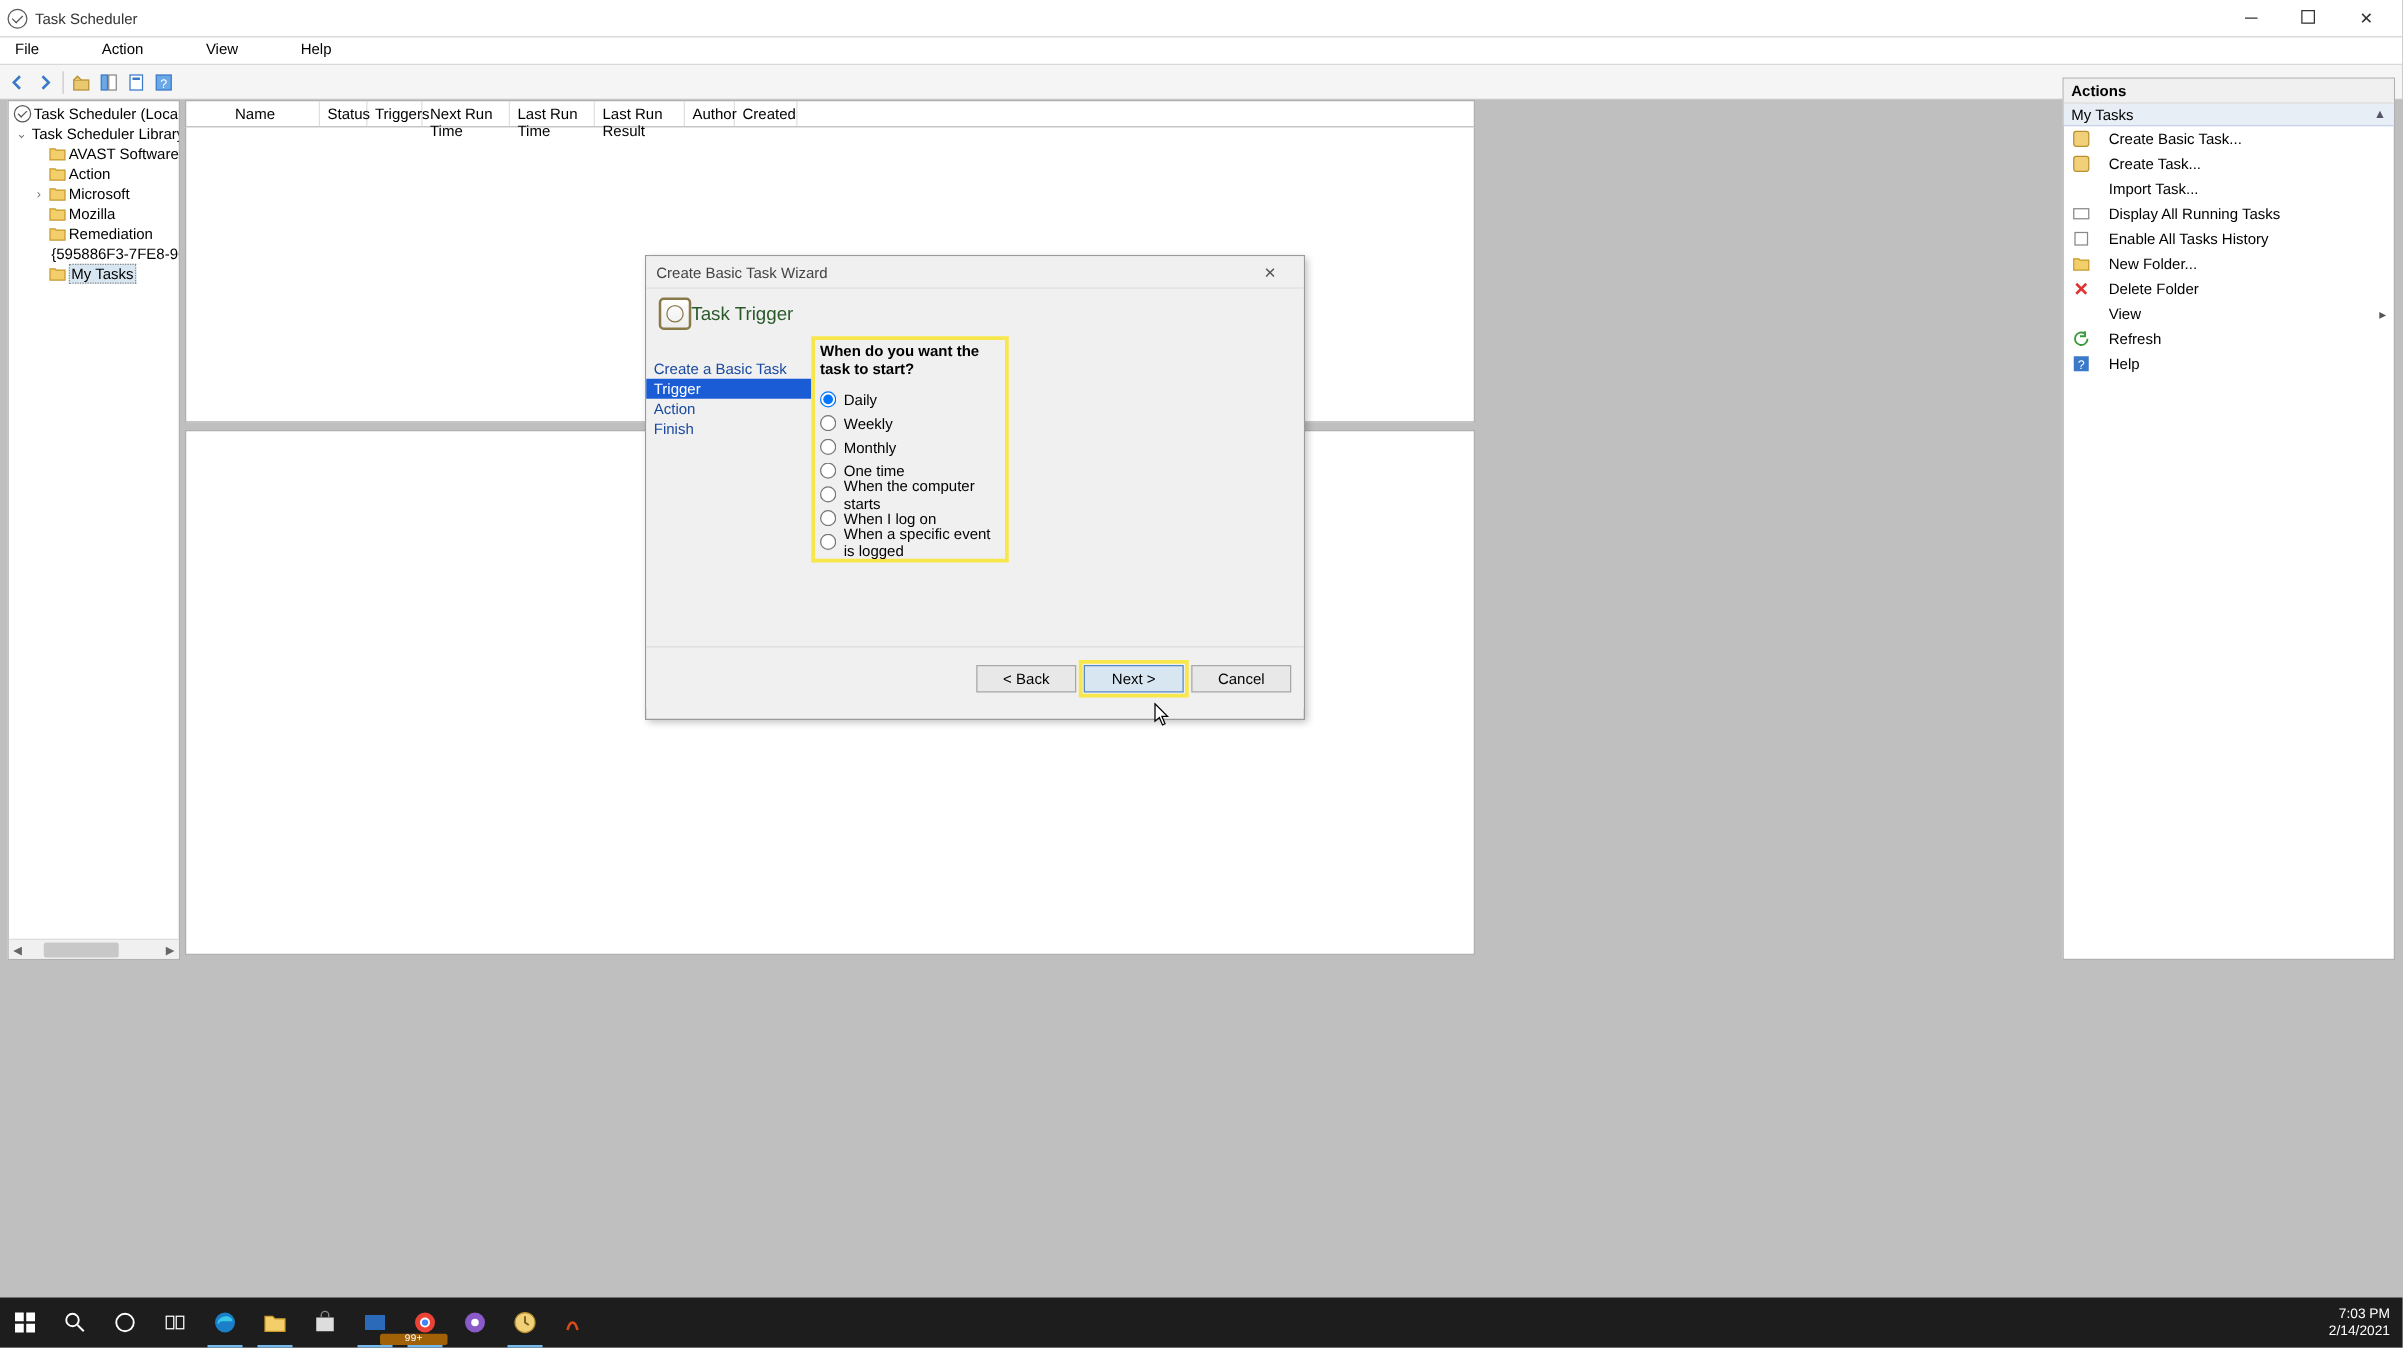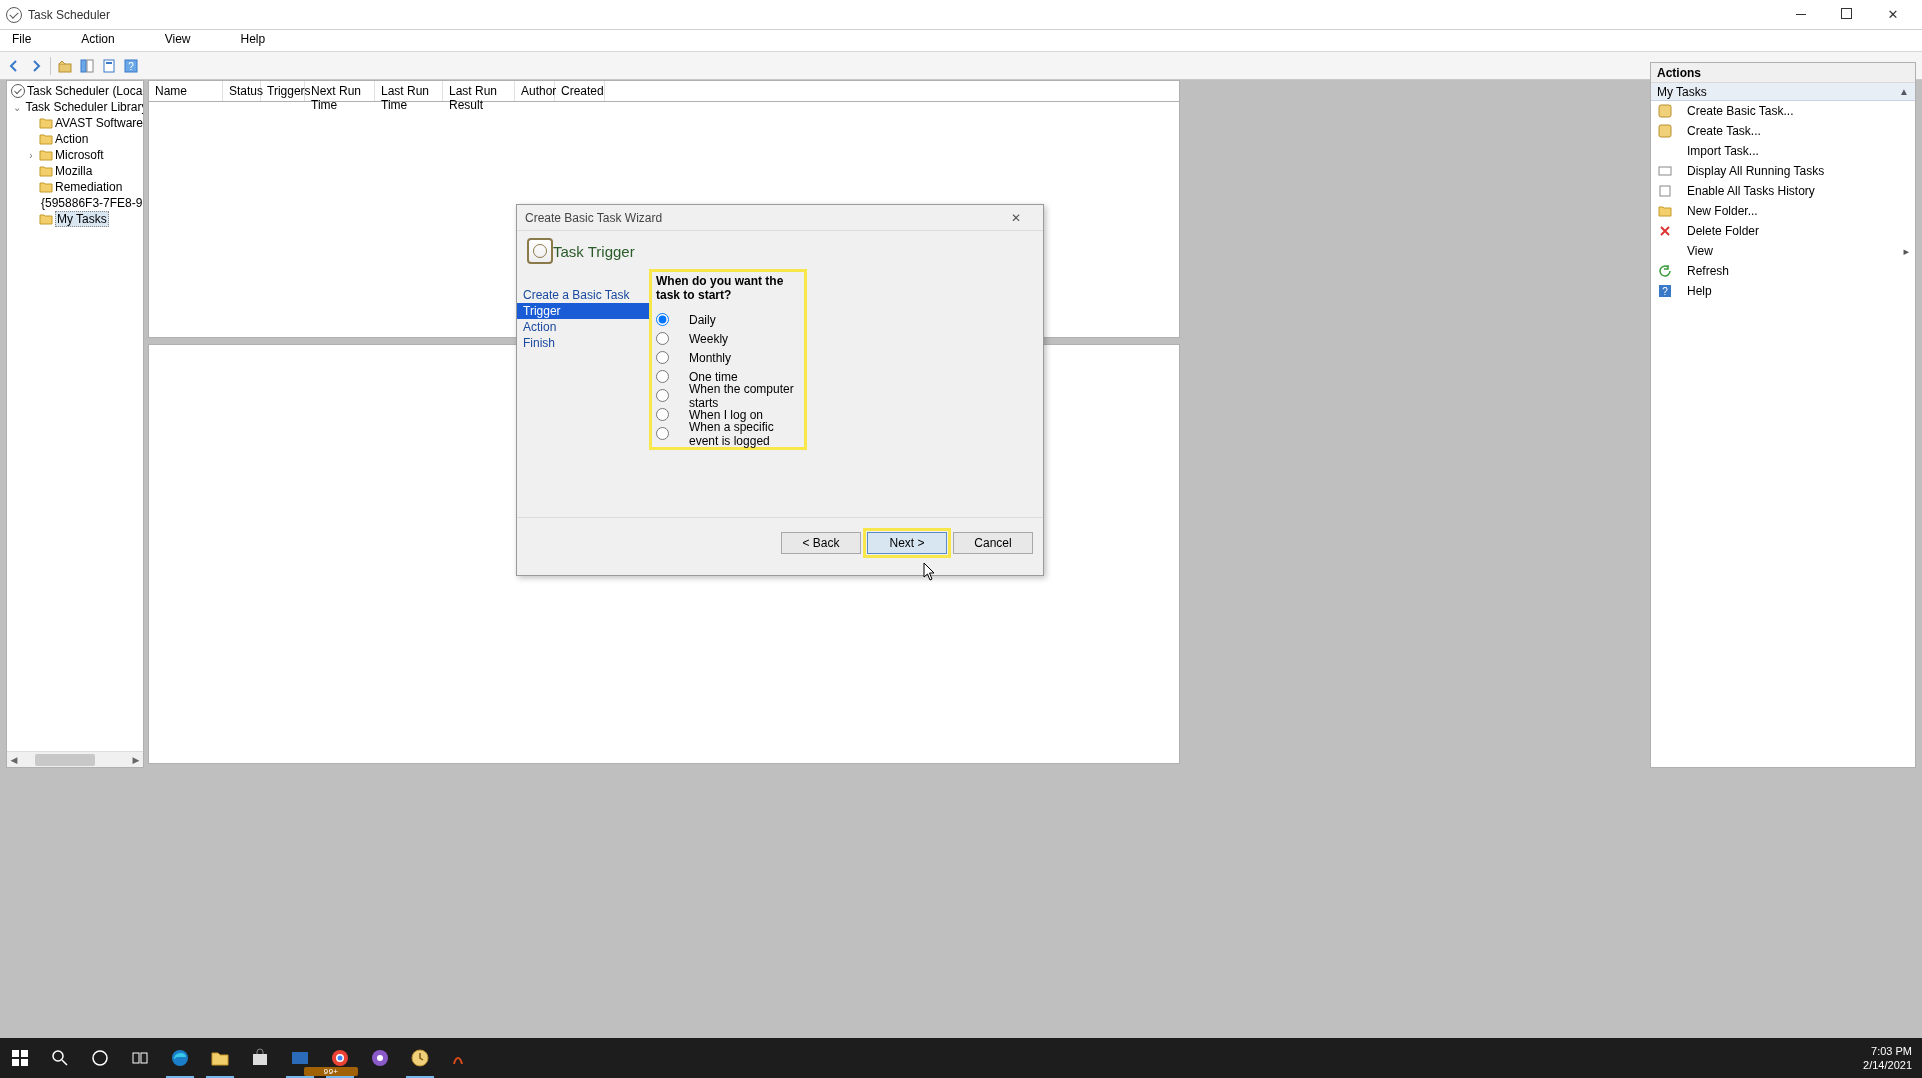--- a/index.html
+++ b/index.html
@@ -39,21 +39,21 @@
 .rooticon::after { content:""; position:absolute; left:50%; top:50%; width:3px; height:6px; border:1.5px solid #5a5a5a; border-top:none; border-left:none; transform:translate(-50%,-60%) rotate(45deg); }
 
 
 .hscroll { position:absolute; bottom:0; left:0; right:0; height:16px; background:#f0f0f0; border-top:1px solid #ddd; display:flex; align-items:center; }
 .hscroll .thumb { width:60px; height:12px; background:#c8c8c8; margin-left:14px; border-radius:2px; }
 .hscroll .arr { width:14px; height:14px; display:flex; align-items:center; justify-content:center; color:#666; font-size:9px; }
 .hscroll .arr.right { margin-left:auto; }
 
 
 .centerpane { position:absolute; left:148px; top:0; width:1032px; }
-.listheader { height:22px; background:#fff; border:1px solid #b0b0b0; display:flex; font-size:12px; }
+.listheader { height:22px; background:#fff; border:1px solid #b0b0b0; display:flex; font-size:12px;padding-left:33px; }
 .lh { padding:3px 6px; border-right:1px solid #e0e0e0; }
 .listbody { height:236px; background:#fff; border:1px solid #b0b0b0; border-top:none; margin-bottom:6px; }
 .detailhost { height:420px; background:#fff; border:1px solid #b0b0b0; }
 
 
 .actionspane { position:absolute; right:6px; top:-18px; width:266px; height:706px; background:#fff; border:1px solid #b0b0b0; font-size:12px; }
 .actionshdr { height:20px; background:#f0f0f0; padding:3px 6px; font-weight:600; border-bottom:1px solid #d8d8d8; }
 .catbar { height:18px; background:#e8eef6; border-bottom:1px solid #c8d4e6; padding:2px 6px; font-size:12px; display:flex; align-items:center; }
 .catbar .exparr { margin-left:auto; color:#556; font-size:10px; }
 .arow { display:flex; align-items:center; height:20px; padding:0 6px; gap:14px; }
@@ -70,21 +70,21 @@
 .dlgbanner-icon::after { content:""; position:absolute; left:4px; top:4px; width:12px; height:12px; border:1.5px solid #8a7a4a; border-radius:50%; }
 .dlgbanner-title { font-size:15px; color:#2a5a2a; }
 .dlgbody { display:flex; height:246px; background:#f0f0f0; }
 .steps { width:132px; padding-top:16px; font-size:12px; }
 .step { padding:1px 6px; color:#1a4aa0; }
 .step.active { background:#1a5cd6; color:#ffffff; }
 .optwrap { flex:1; padding:14px 10px 0 8px; font-size:12px; position:relative; }
 .optwrap .prompt { font-weight:600; margin-bottom:6px; }
 .radiobox { border:3px solid #f7e74a; padding:2px 4px 4px; width:158px; position:absolute; top:-2px; left:0; }
 .radiobox .prompt { padding-bottom:2px; }
-.radioitem { display:flex; align-items:center; gap:20px; height:19px; }
+.radioitem { display:flex; align-items:center; gap:6px; height:19px; }
 .radioitem input { margin:0; }
 
 .dlgfooter { height:50px; display:flex; align-items:center; justify-content:flex-end; gap:6px; padding:0 10px; background:#f0f0f0; border-top:1px solid #dcdcdc; }
 .dlgbtn { width:80px; height:22px; font-size:12px; background:#e8e8e8; border:1px solid #a8a8a8; }
 .dlgbtn.hl { outline:3px solid #f7e74a; outline-offset:1px; background:#d8e6f2; border:1px solid #5a8ac8; }
 
 
 .cursor { position:absolute; left:923px; top:562px; width:14px; height:20px; z-index:50; pointer-events:none; }
 .cursor svg { width:14px; height:20px; }
 

